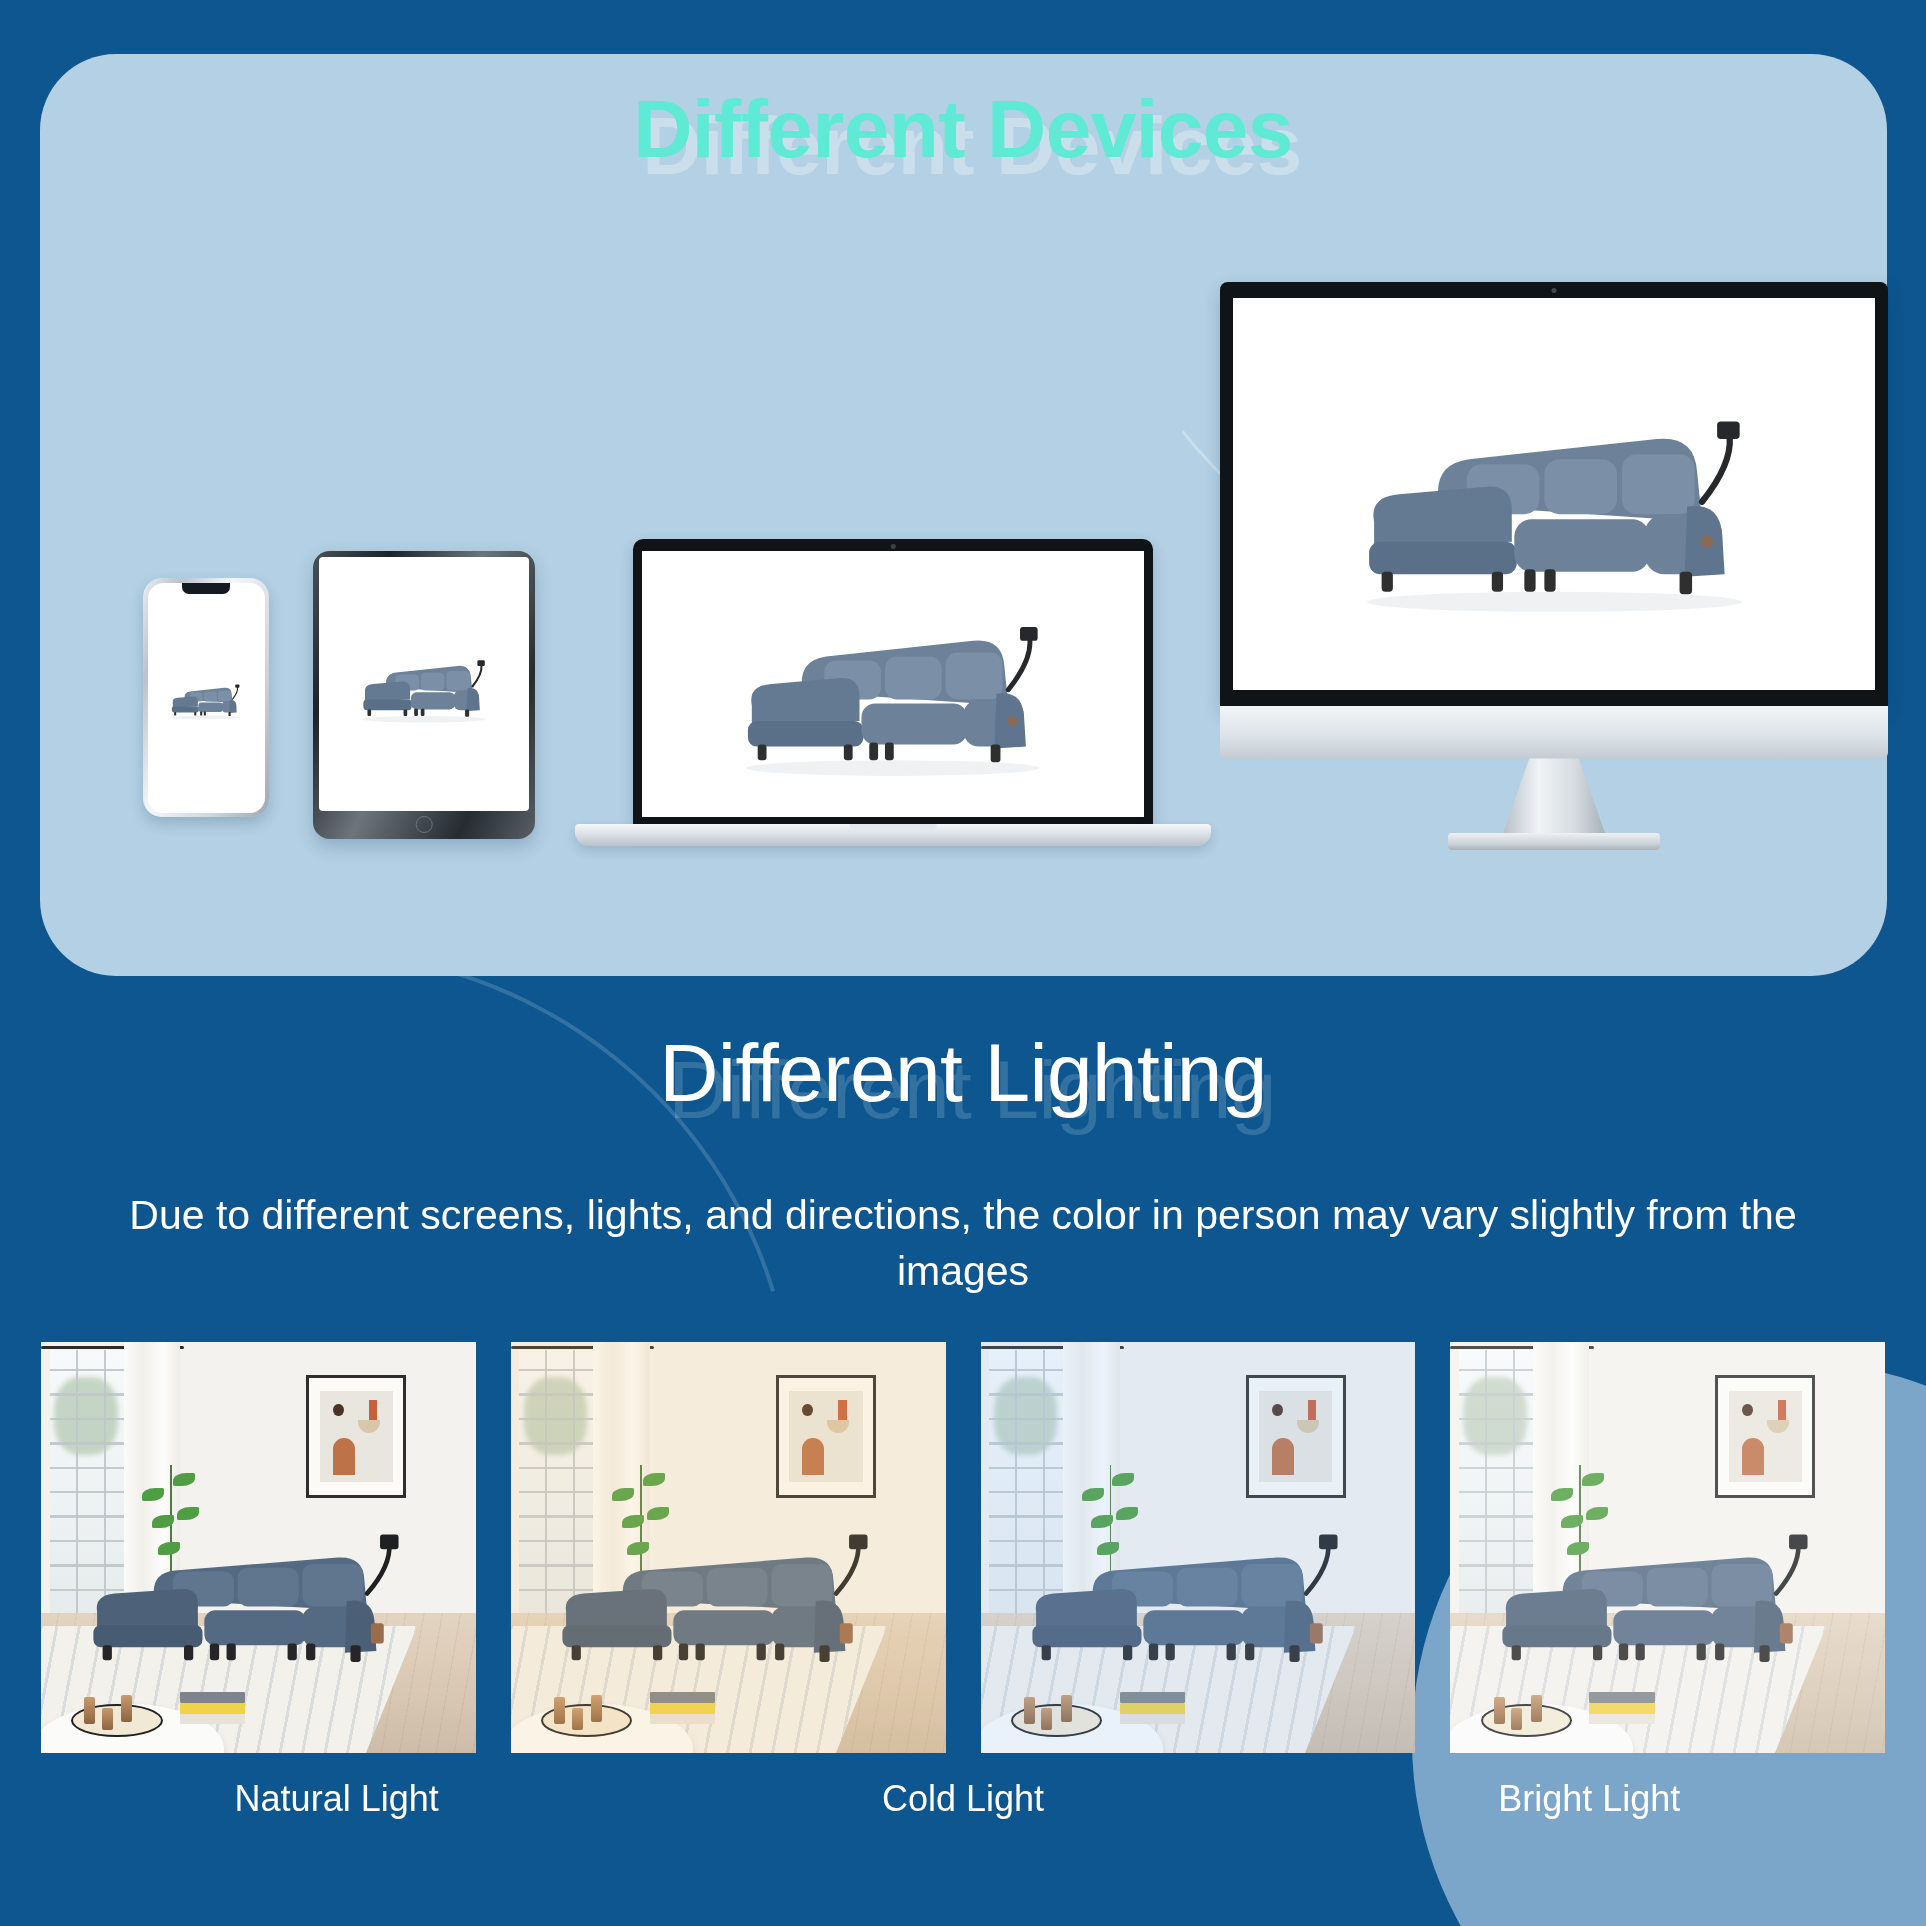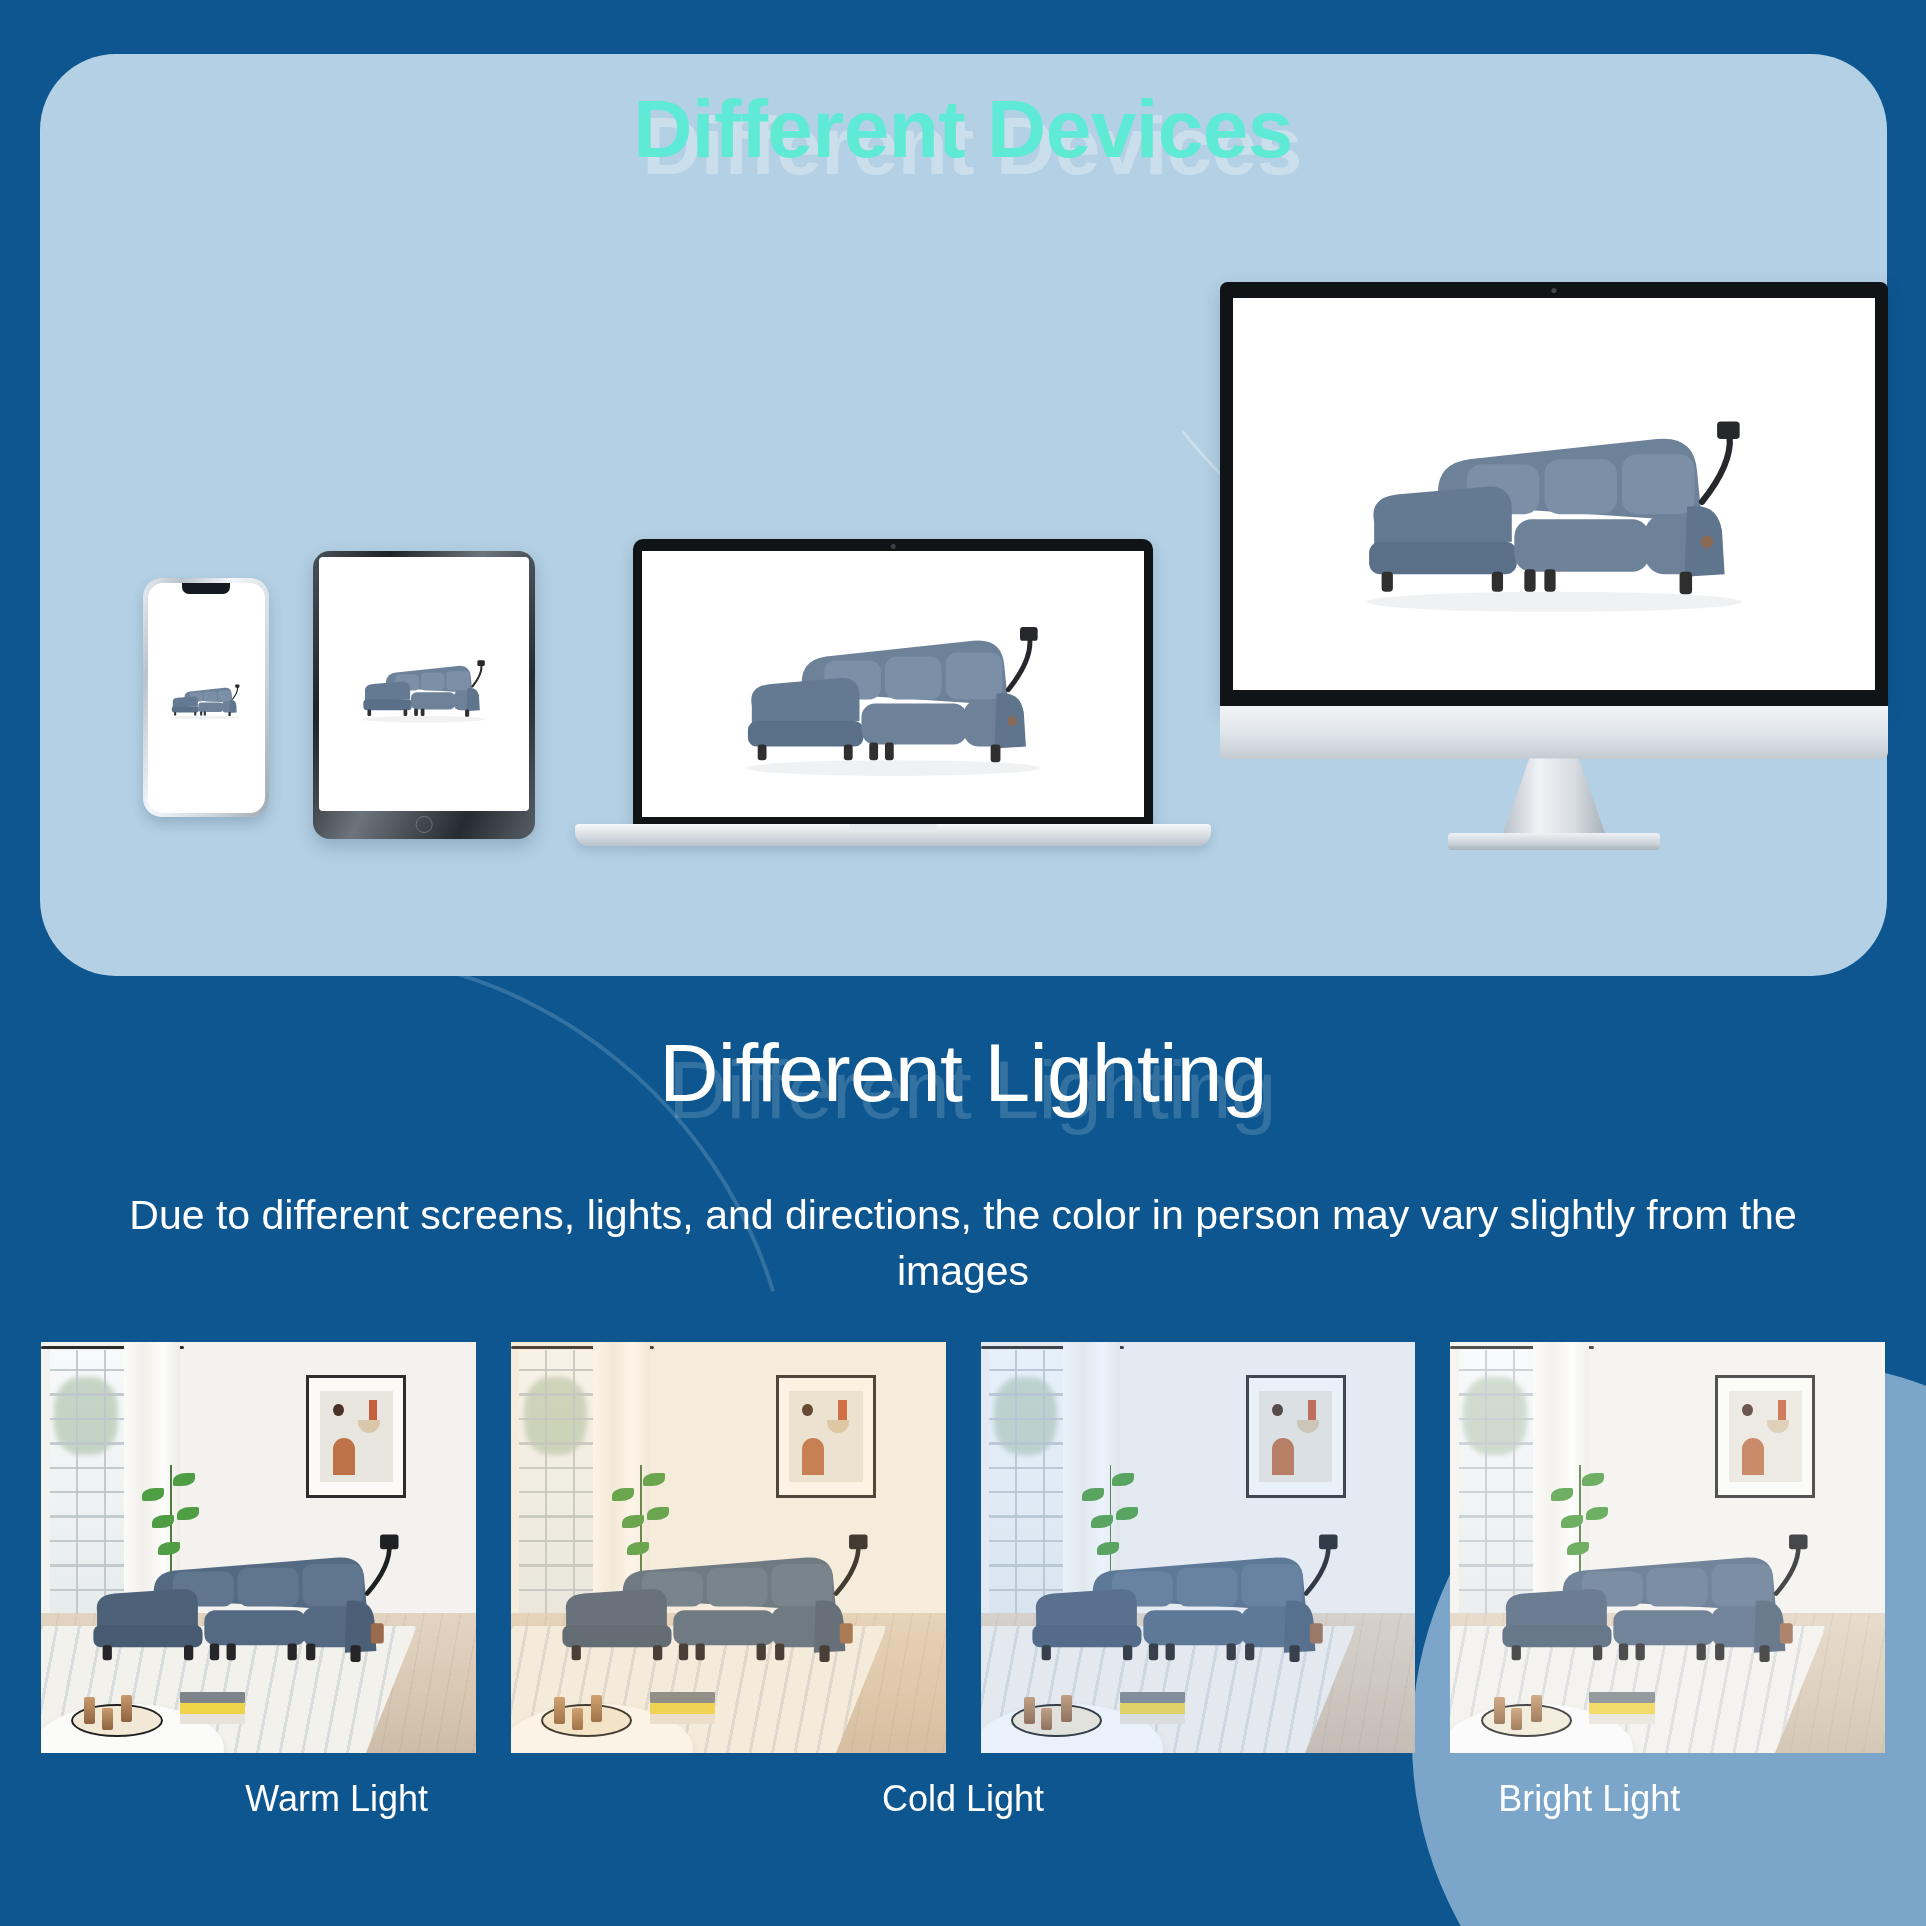--- a/index.html
+++ b/index.html
@@ -653,17 +653,17 @@
           <div class="book" style="bottom:0;background:#e7e3da;"></div>
         <div class="book" style="bottom:32%;background:#efd44a;"></div>
         <div class="book" style="bottom:64%;background:#7e8489;"></div>
         </div>
     </div>
     <div class="tint bright"></div>
   </div>
 </div>
 
 <div class="labels-row">
-  <div class="label">Warm Light</div>
+  <div class="label">Natural Light</div>
   <div class="label">Cold Light</div>
   <div class="label">Bright Light</div>
 </div>
 
 
 </body></html>

